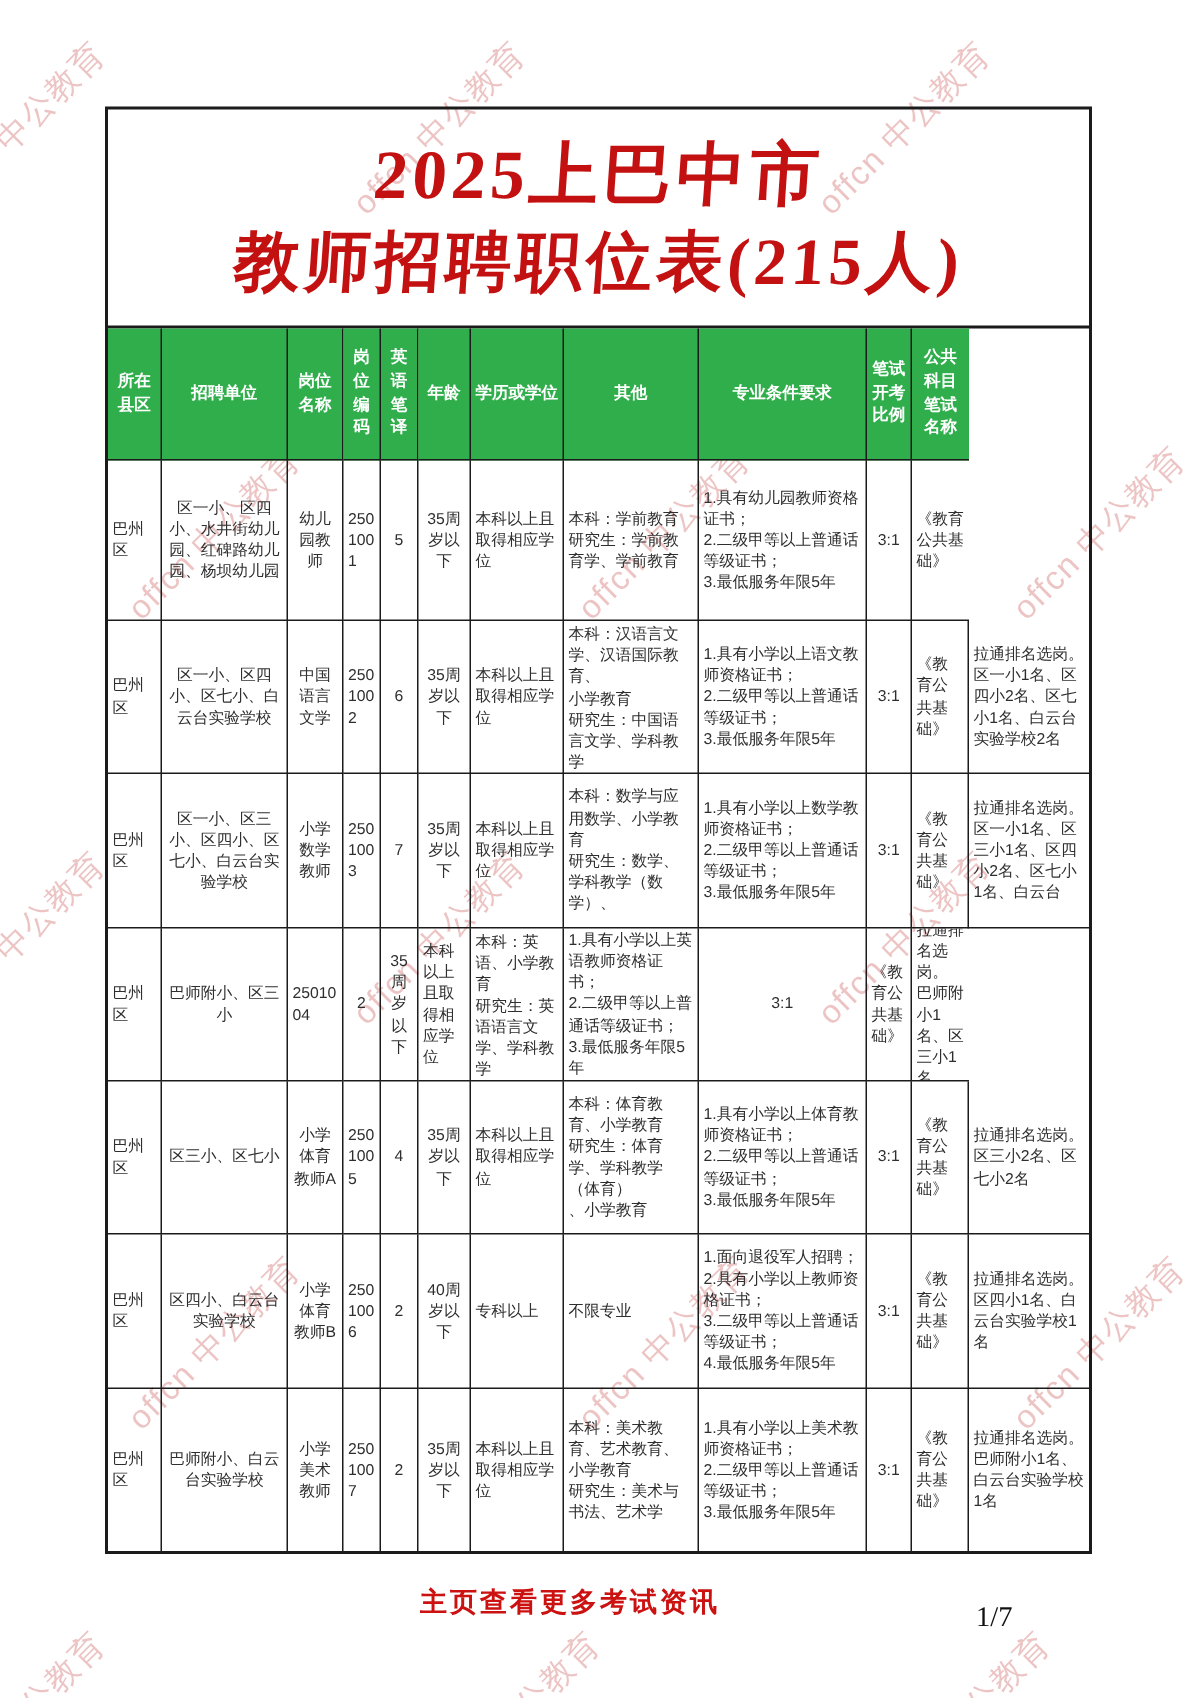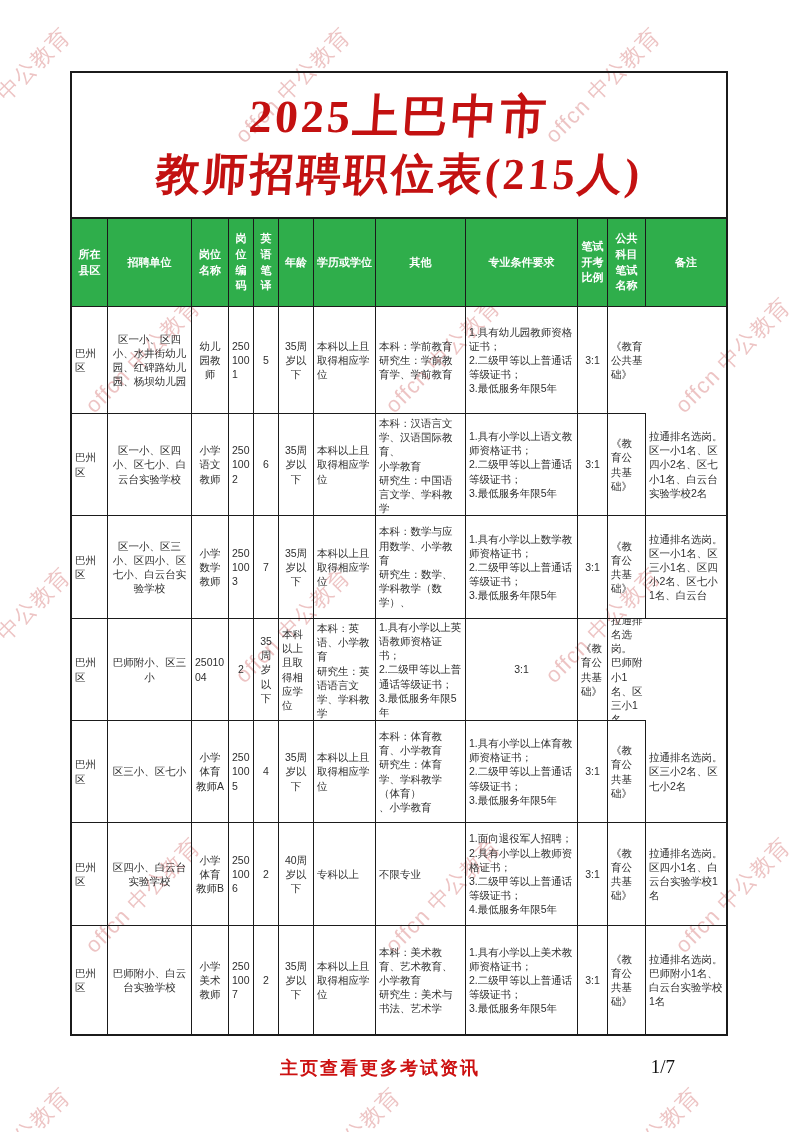--- a/index.html
+++ b/index.html
@@ -45,21 +45,21 @@
   .al-l{text-align:left;align-items:flex-start;}
   .footer{
     position:absolute;left:0;top:1056px;width:760px;height:30px;z-index:2;
   }
   .footer-note{
     position:absolute;left:0;width:100%;text-align:center;
     color:#cc1111;font-weight:bold;font-size:18px;font-family:"Liberation Serif", serif;
     letter-spacing:2px;
   }
   .page-num{
-    position:absolute;right:85px;top:0;color:#111;font-size:19px;
+    position:absolute;right:85px;top:12px;color:#111;font-size:19px;
     font-family:"Liberation Serif", serif;
     margin-left:22px;
   }
 </style>
 </head>
 <body>
 
 <div class="wm-layer">
     <span class="wm" style="left: -30px; top: 120px;">offcn 中公教育</span>
     <span class="wm" style="left: 250px; top: 120px;">offcn 中公教育</span>
@@ -89,42 +89,41 @@
         <div class="cell ">招聘单位</div>
         <div class="cell ">岗位名称</div>
         <div class="cell ">岗位编码</div>
         <div class="cell ">英语笔译</div>
         <div class="cell ">年龄</div>
         <div class="cell ">学历或学位</div>
         <div class="cell ">其他</div>
         <div class="cell ">专业条件要求</div>
         <div class="cell ">笔试开考比例</div>
         <div class="cell ">公共科目笔试名称</div>
-        <div class="cell ">备注</div>
       </div>
       <div class="trow" style="grid-template-columns: 36px 84px 37px 25px 25px 35px 62px 90px 112px 30px 38px 80px; height: 107px;">
         <div class="cell al-l">巴州区</div>
         <div class="cell al-c">区一小、区四小、水井街幼儿园、红碑路幼儿园、杨坝幼儿园</div>
         <div class="cell al-c">幼儿园教师</div>
         <div class="cell al-l">2501001</div>
         <div class="cell al-c">5</div>
         <div class="cell al-c">35周岁以下</div>
         <div class="cell al-l">本科以上且取得相应学位</div>
         <div class="cell al-l">本科：学前教育
 研究生：学前教育学、学前教育</div>
         <div class="cell al-l">1.具有幼儿园教师资格证书；
 2.二级甲等以上普通话等级证书；
 3.最低服务年限5年</div>
         <div class="cell al-c">3:1</div>
         <div class="cell al-l">《教育公共基础》</div>
       </div>
       <div class="trow" style="grid-template-columns: 36px 84px 37px 25px 25px 35px 62px 90px 112px 30px 38px 80px; height: 102px;">
         <div class="cell al-l">巴州区</div>
         <div class="cell al-c">区一小、区四小、区七小、白云台实验学校</div>
-        <div class="cell al-c">小学语文教师</div>
+        <div class="cell al-c">中国语言文学</div>
         <div class="cell al-l">2501002</div>
         <div class="cell al-c">6</div>
         <div class="cell al-c">35周岁以下</div>
         <div class="cell al-l">本科以上且取得相应学位</div>
         <div class="cell al-l" style="justify-content: flex-start;">本科：汉语言文学、汉语国际教育、
 小学教育
 研究生：中国语言文学、学科教学</div>
         <div class="cell al-l">1.具有小学以上语文教师资格证书；
 2.二级甲等以上普通话等级证书；
 3.最低服务年限5年</div>

